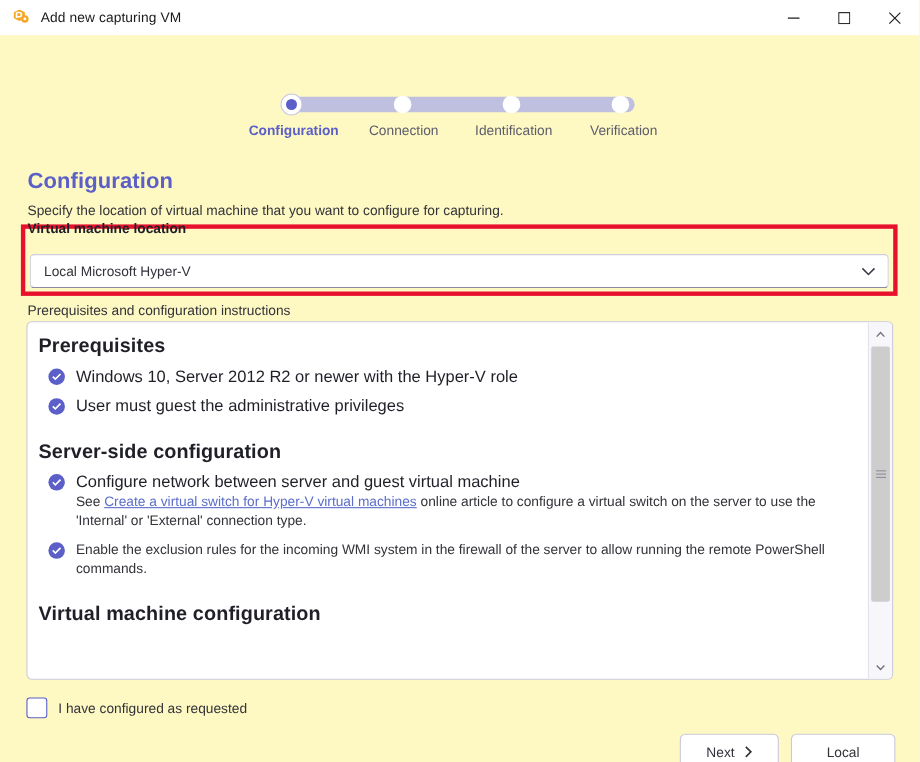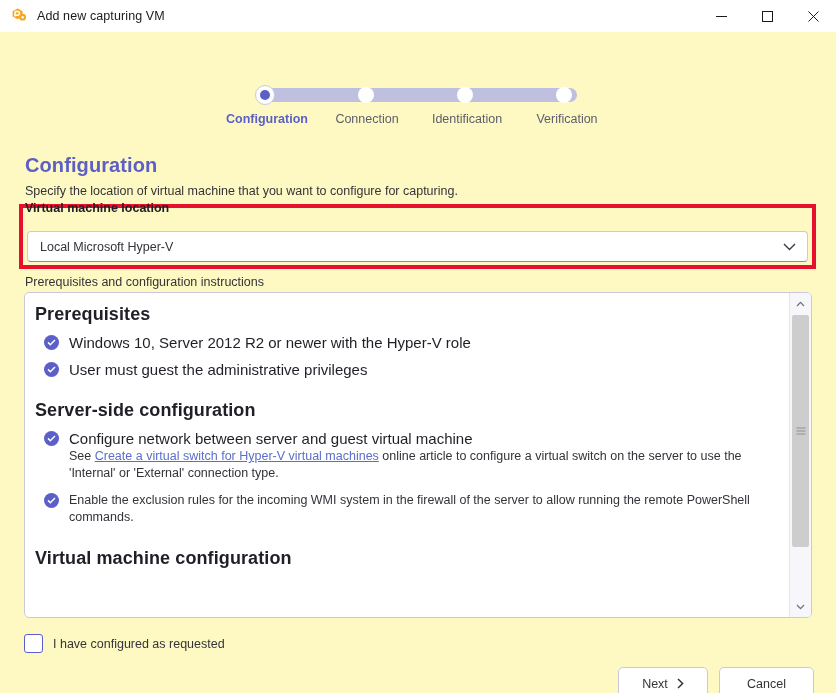--- a/index.html
+++ b/index.html
@@ -425,17 +425,17 @@
     </div>
 
     <div class="btn btn-next">
       <span>Next</span>
       <svg class="chev" width="7" height="11" viewBox="0 0 7 11">
         <path d="M1 1 L5.6 5.5 L1 10" fill="none" stroke="#33333a" stroke-width="1.5"></path>
       </svg>
     </div>
 
     <div class="btn btn-cancel">
-      <span>Cancel</span>
+      <span>Local</span>
     </div>
 
   </div>
 </div>
 
 </body></html>

